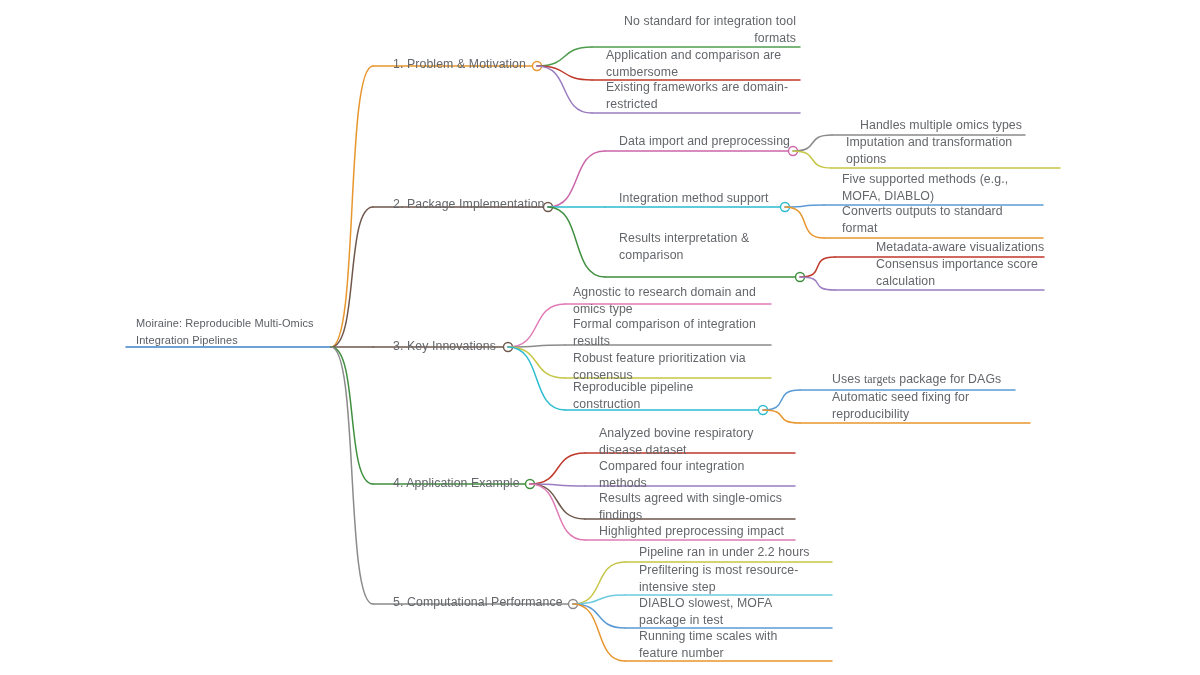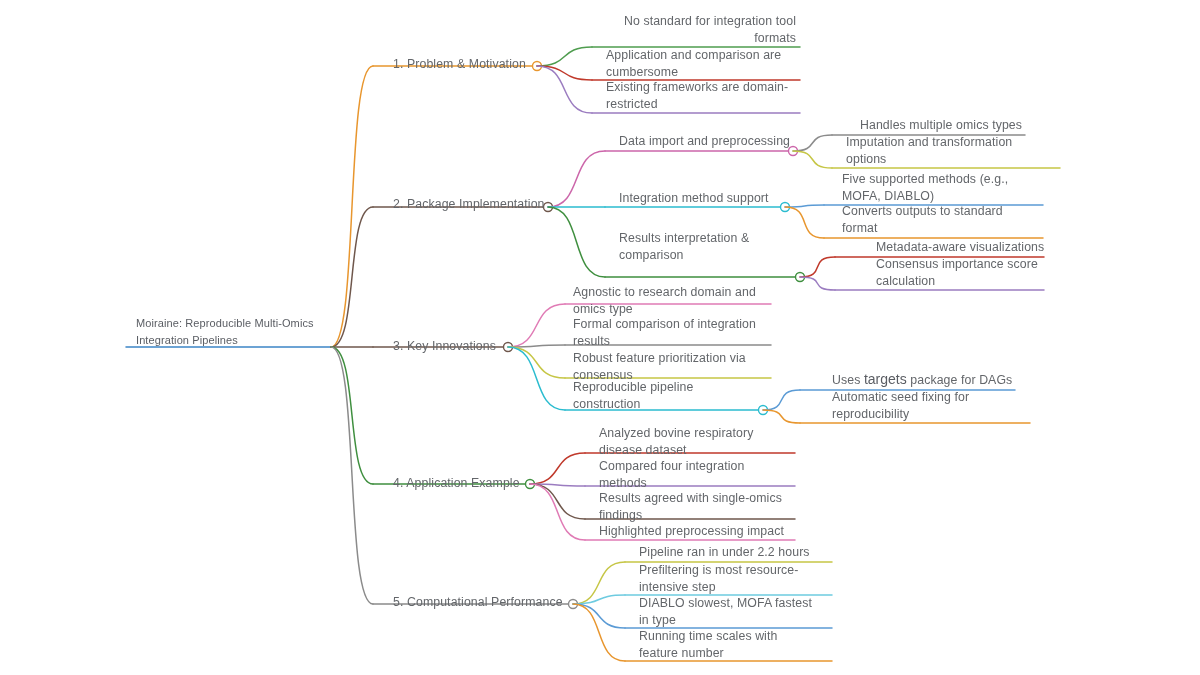--- a/index.html
+++ b/index.html
@@ -37,22 +37,22 @@
   }
   .node-label.root {
     font-size: 11px;
     color: #5a5d63;
   }
   .node-label.lvl1 {
     font-size: 12.3px;
   }
   .node-label code,
   .node-label .codespan {
-    font-family: Liberation Sans, sans-serif;
-    font-size: 14px;
+    font-family: Liberation Serif, serif;
+    font-size: 12px;
     color: #5a5d63;
     background: transparent;
     letter-spacing: 0;
   }
 </style>
 </head>
 <body>
 
 <div id="mindmap-root">
   <svg id="mindmap-svg" viewBox="0 0 1200 675" preserveAspectRatio="none">
@@ -153,16 +153,16 @@
       <div class="node-label lvl3" style="left: 832px; top: 371px; width: 190px;">Uses <code class="codespan">targets</code> package for DAGs</div>
       <div class="node-label lvl3" style="left: 832px; top: 389px; width: 180px;">Automatic seed fixing for reproducibility</div>
       <div class="node-label lvl1" style="left: 393px; top: 475px; width: 150px;">4. Application Example</div>
       <div class="node-label lvl2" style="left: 599px; top: 425px; width: 180px;">Analyzed bovine respiratory disease dataset</div>
       <div class="node-label lvl2" style="left: 599px; top: 458px; width: 180px;">Compared four integration methods</div>
       <div class="node-label lvl2" style="left: 599px; top: 490px; width: 190px;">Results agreed with single-omics findings</div>
       <div class="node-label lvl2" style="left: 599px; top: 523px; width: 190px;">Highlighted preprocessing impact</div>
       <div class="node-label lvl1" style="left: 393px; top: 594px; width: 175px;">5. Computational Performance</div>
       <div class="node-label lvl2" style="left: 639px; top: 544px; width: 185px;">Pipeline ran in under 2.2 hours</div>
       <div class="node-label lvl2" style="left: 639px; top: 562px; width: 175px;">Prefiltering is most resource-intensive step</div>
-      <div class="node-label lvl2" style="left: 639px; top: 595px; width: 180px;">DIABLO slowest, MOFA fastest in type</div>
+      <div class="node-label lvl2" style="left: 639px; top: 595px; width: 180px;">DIABLO slowest, MOFA package in test</div>
       <div class="node-label lvl2" style="left: 639px; top: 628px; width: 180px;">Running time scales with feature number</div>
     </div>
 </div>
 
 </body></html>

